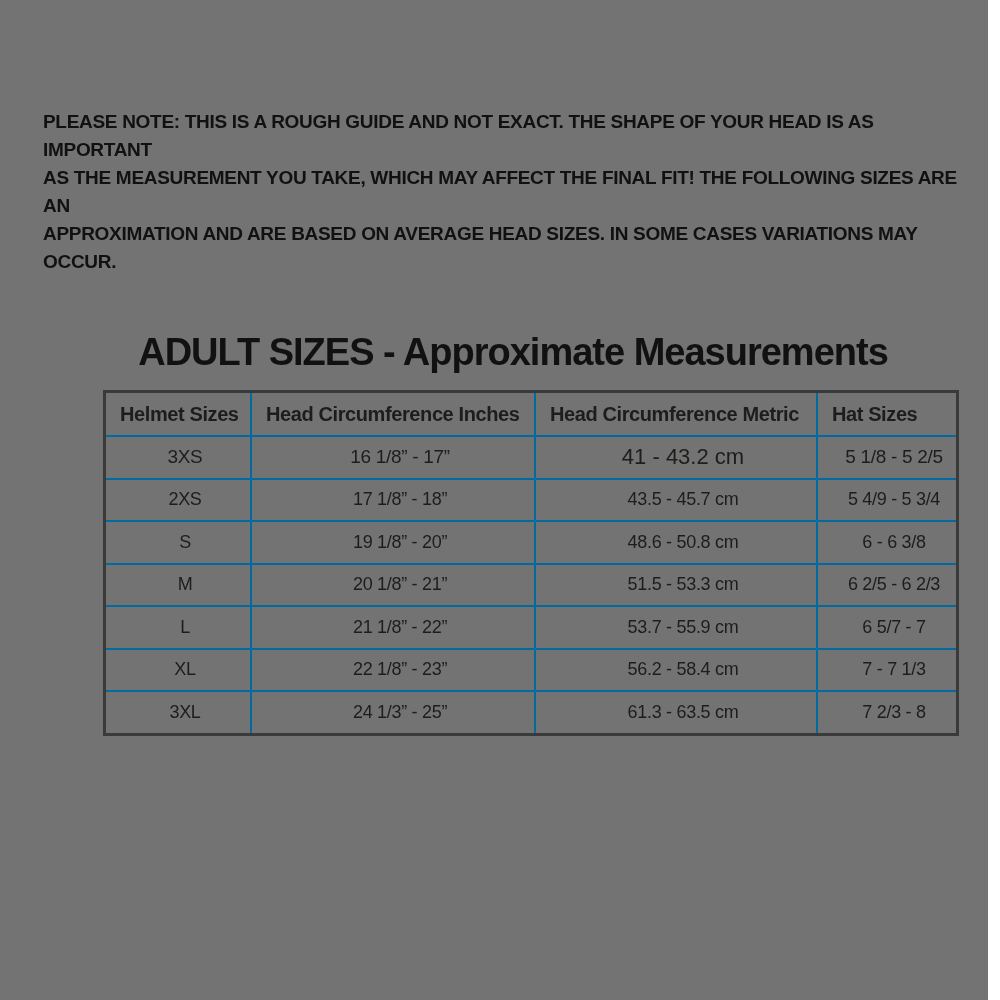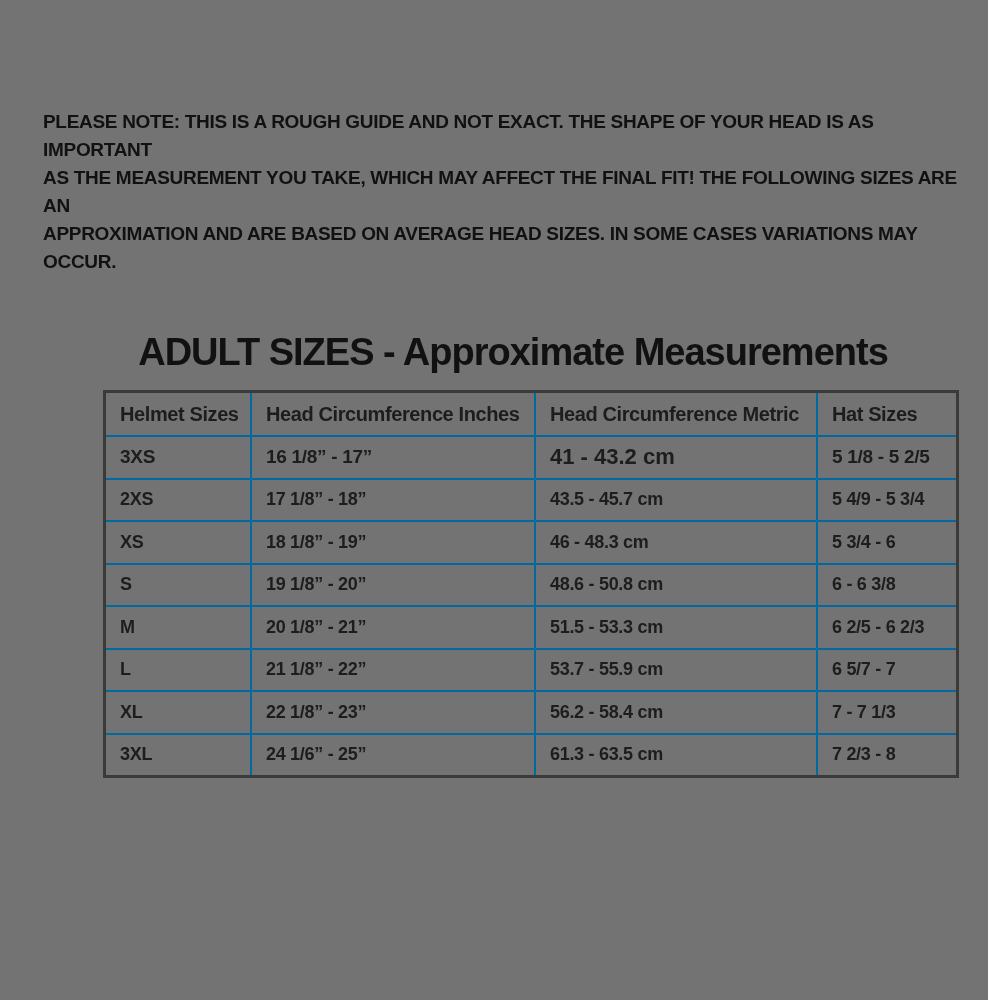--- a/index.html
+++ b/index.html
@@ -64,22 +64,23 @@
   }
   table.size-table th {
     height: 42px;
     font-size: 20px;
     font-weight: 700;
     letter-spacing: -0.4px;
   }
   table.size-table td {
     height: 40.5px;
     font-size: 18px;
-    font-weight: 700;
+    font-weight: 400;
     letter-spacing: -0.3px;
+    text-align: center;
   }
   
   .w-col0 { width: 130px; }
   .w-col1 { width: 268px; }
   .w-col2 { width: 266px; }
   .w-col3 { width: 124px; }
   
   tr.first-row td { font-size: 19px; }
   tr.first-row td.col2 {
     font-size: 22px;
@@ -115,26 +116,20 @@
           <td class="col2">41 - 43.2 cm</td>
           <td class="col3">5 1/8 - 5 2/5</td>
         </tr>
         <tr>
           <td class="col0">2XS</td>
           <td class="col1">17 1/8” - 18”</td>
           <td class="col2">43.5 - 45.7 cm</td>
           <td class="col3">5 4/9 - 5 3/4</td>
         </tr>
         <tr>
-          <td class="col0">XS</td>
-          <td class="col1">18 1/8” - 19”</td>
-          <td class="col2">46 - 48.3 cm</td>
-          <td class="col3">5 3/4 - 6</td>
-        </tr>
-        <tr>
           <td class="col0">S</td>
           <td class="col1">19 1/8” - 20”</td>
           <td class="col2">48.6 - 50.8 cm</td>
           <td class="col3">6 - 6 3/8</td>
         </tr>
         <tr>
           <td class="col0">M</td>
           <td class="col1">20 1/8” - 21”</td>
           <td class="col2">51.5 - 53.3 cm</td>
           <td class="col3">6 2/5 - 6 2/3</td>
@@ -146,20 +141,20 @@
           <td class="col3">6 5/7 - 7</td>
         </tr>
         <tr>
           <td class="col0">XL</td>
           <td class="col1">22 1/8” - 23”</td>
           <td class="col2">56.2 - 58.4 cm</td>
           <td class="col3">7 - 7 1/3</td>
         </tr>
         <tr>
           <td class="col0">3XL</td>
-          <td class="col1">24 1/6” - 25”</td>
+          <td class="col1">24 1/3” - 25”</td>
           <td class="col2">61.3 - 63.5 cm</td>
           <td class="col3">7 2/3 - 8</td>
         </tr>
       </tbody>
   </table>
 
 </div>
 
 </body></html>

